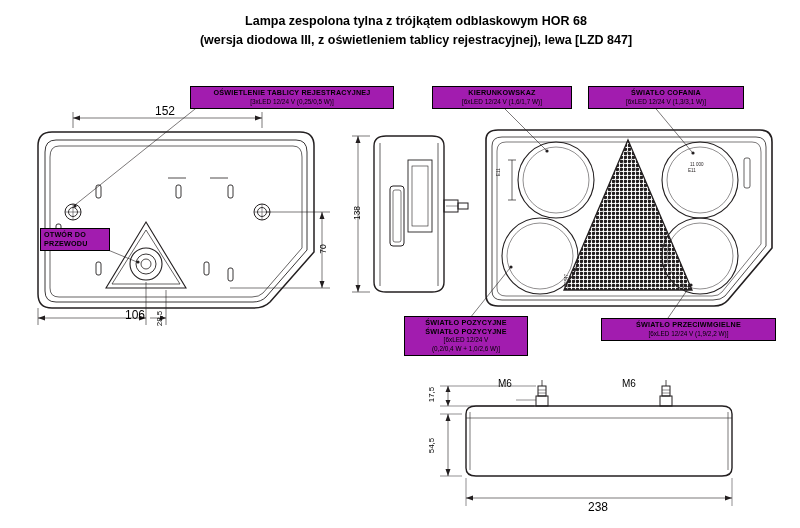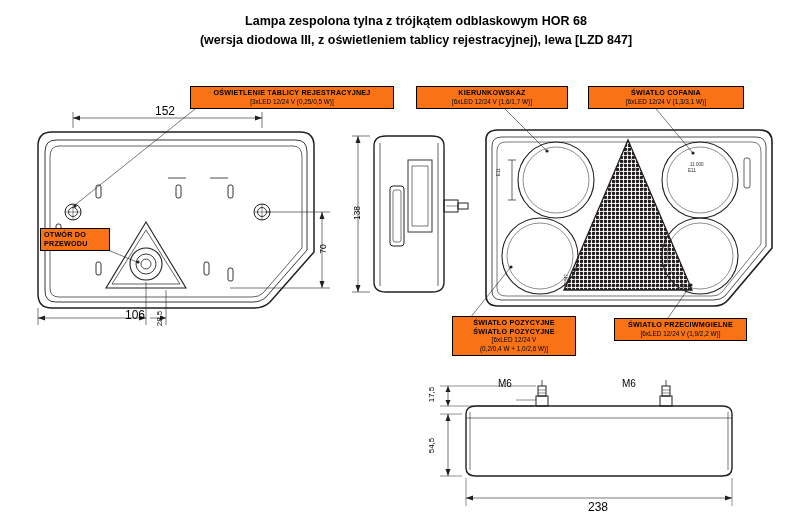--- a/index.html
+++ b/index.html
@@ -12,21 +12,21 @@
     overflow:hidden;
   }
   #stage{position:absolute;left:0;top:0;width:800px;height:528px;}
   .title{
     position:absolute;left:0;top:12px;width:800px;text-align:center;
     font-size:12.5px;font-weight:bold;line-height:19px;margin-left:16px;
   }
   .callout{
     position:absolute;
     border:1px solid #000;
-    background:#f97316;
+    background:#a21caf;
     text-align:center;
     font-size:7px;
     line-height:8.5px;
     padding:2px 3px;
     box-sizing:border-box;
     white-space:nowrap;
   }
   .callout .l1{font-weight:bold;font-size:7.2px;letter-spacing:0.2px;}
   .callout .l2{font-size:6.4px;}
   .dim{
@@ -289,43 +289,43 @@
       <path d="M466,498 L473,495.5 L473,500.5 Z" fill="#231f20" stroke="none"></path>
       <path d="M732,498 L725,495.5 L725,500.5 Z" fill="#231f20" stroke="none"></path>
     </g>
   </svg>
 
   <div class="callout" style="left:190px;top:86px;width:204px;">
     <div class="l1">OŚWIETLENIE TABLICY REJESTRACYJNEJ</div>
     <div class="l2">[3xLED 12/24 V (0,25/0,5 W)]</div>
   </div>
 
-  <div class="callout" style="left:416px;top:86px;width:152px;">
+  <div class="callout" style="left:432px;top:86px;width:140px;">
     <div class="l1">KIERUNKOWSKAZ</div>
     <div class="l2">[6xLED 12/24 V (1,6/1,7 W)]</div>
   </div>
 
   <div class="callout" style="left:588px;top:86px;width:156px;">
     <div class="l1">ŚWIATŁO COFANIA</div>
     <div class="l2">[6xLED 12/24 V (1,3/3,1 W)]</div>
   </div>
 
   <div class="callout" style="left:40px;top:228px;width:70px;text-align:left;">
     <div class="l1">OTWÓR DO</div>
     <div class="l1">PRZEWODU</div>
   </div>
 
-  <div class="callout" style="left:404px;top:316px;width:124px;margin-left:48px;">
+  <div class="callout" style="left:404px;top:316px;width:124px;">
     <div class="l1">ŚWIATŁO POZYCYJNE</div>
     <div class="l1">ŚWIATŁO POZYCYJNE</div>
     <div class="l2">[6xLED 12/24 V</div>
     <div class="l2">(0,2/0,4 W + 1,0/2,6 W)]</div>
   </div>
 
-  <div class="callout" style="left:614px;top:318px;width:133px;">
+  <div class="callout" style="left:601px;top:318px;width:175px;">
     <div class="l1">ŚWIATŁO PRZECIWMGIELNE</div>
     <div class="l2">[6xLED 12/24 V (1,9/2,2 W)]</div>
   </div>
 
   <div class="dim" style="left:155px;top:104px;">152</div>
   <div class="dim" style="left:80px;top:308px;margin-left:45px;">106</div>
   <div class="dimv" style="left:318px;top:244px;transform:rotate(-90deg);">70</div>
   <div class="dimv" style="left:350px;top:208px;transform:rotate(-90deg);">138</div>
   <div class="dimv" style="left:152px;top:314px;transform:rotate(-90deg);font-size:8px;">28,5</div>
   <div class="dimv" style="left:424px;top:390px;transform:rotate(-90deg);font-size:8px;">17,5</div>

